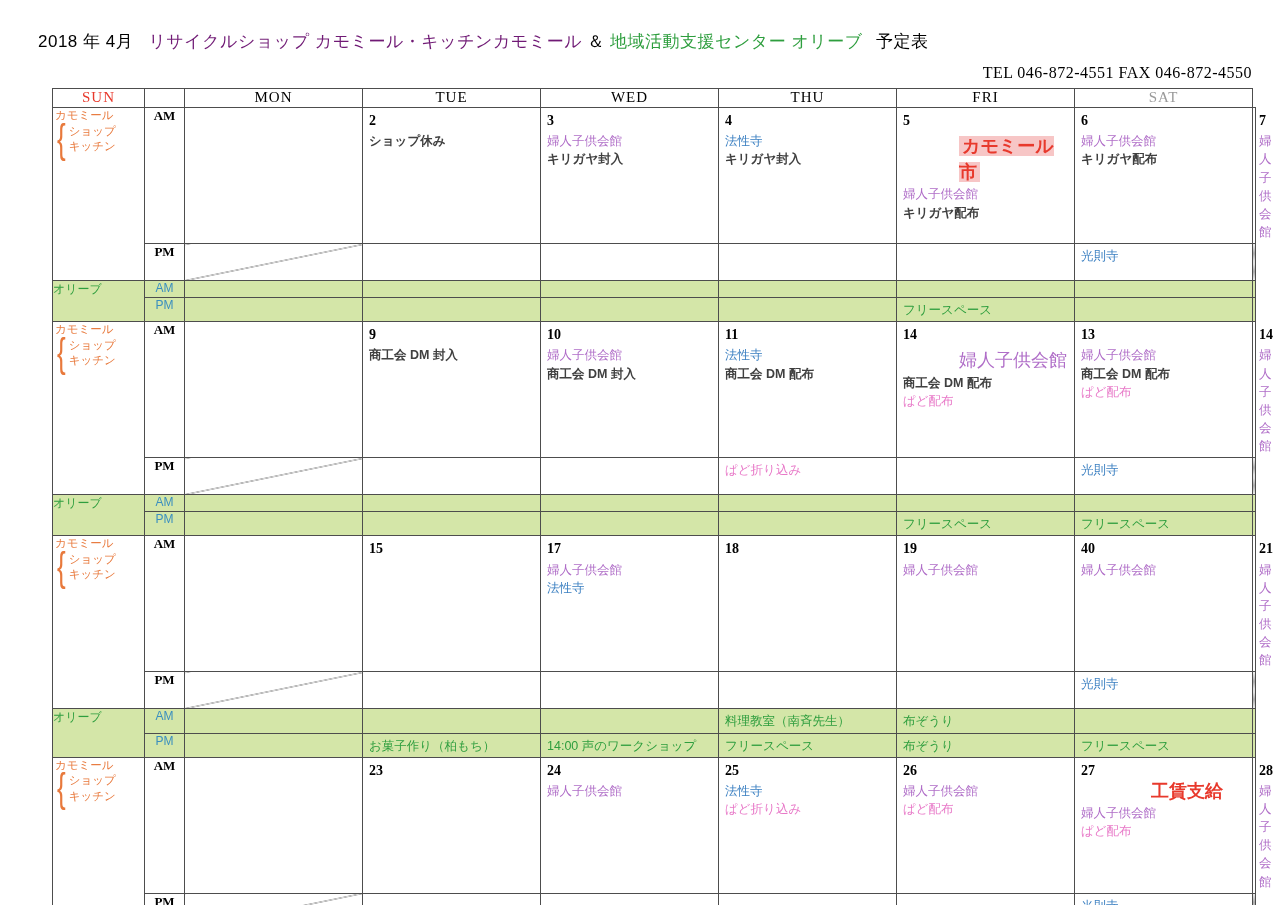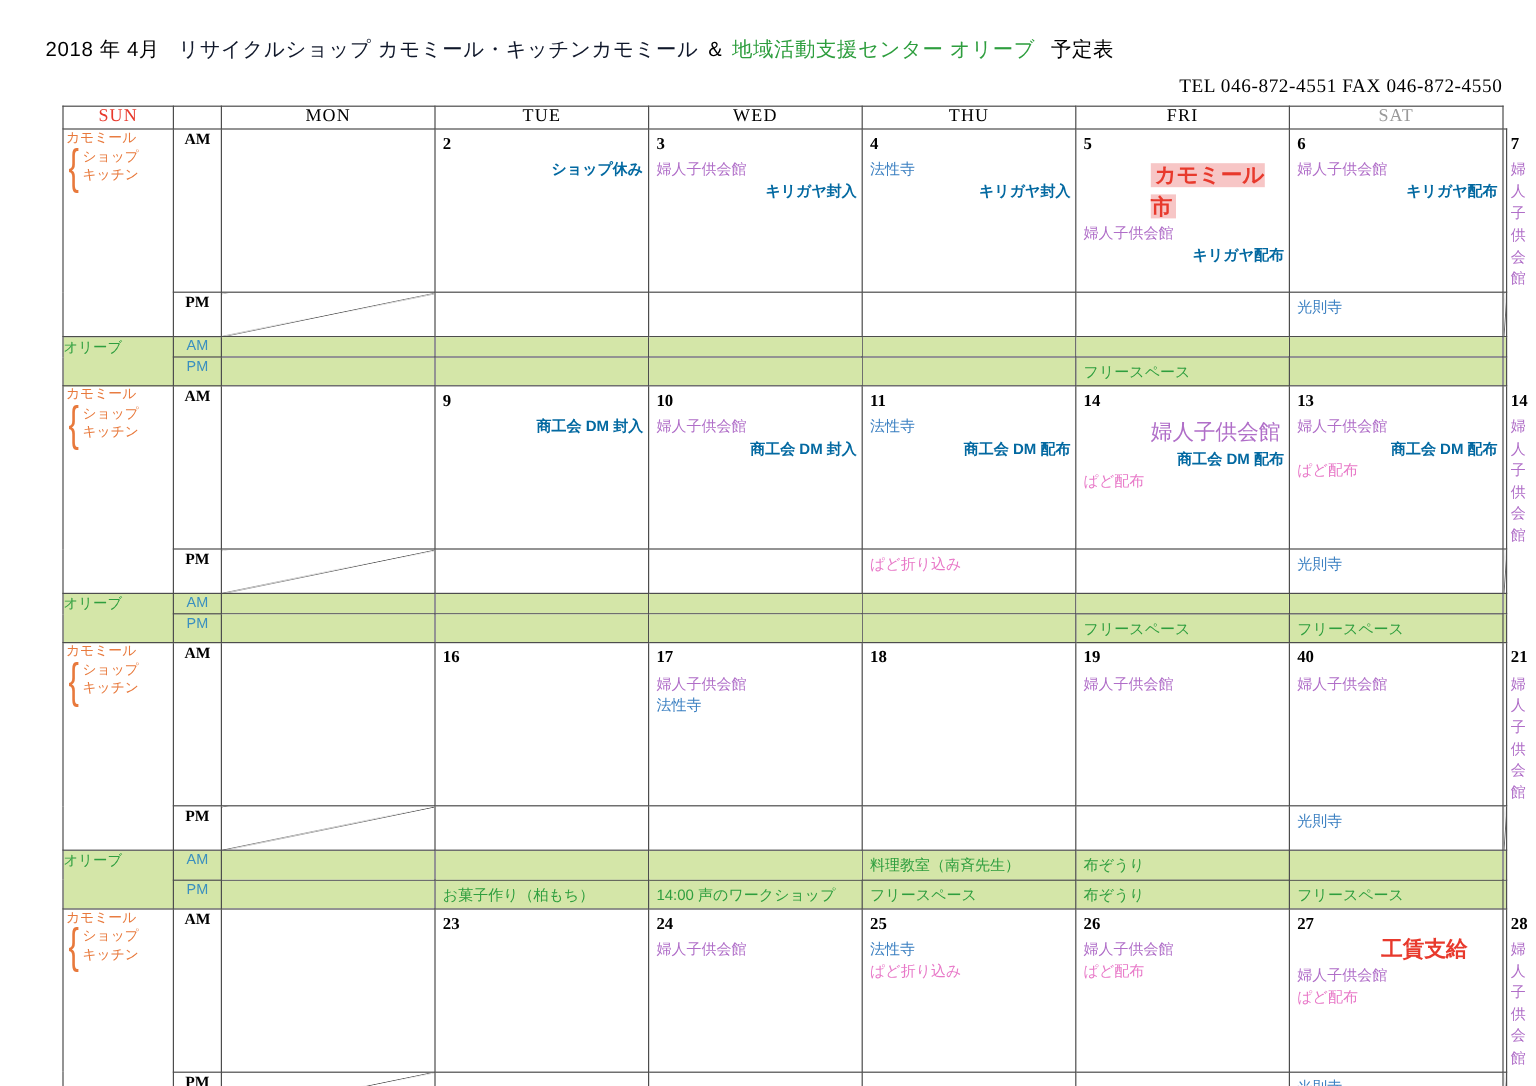--- a/index.html
+++ b/index.html
@@ -19,21 +19,21 @@
   
   .title-row {
     position: absolute;
     left: 38px;
     top: 30px;
     font-size: 17px;
     white-space: nowrap;
     letter-spacing: 0.5px;
   }
   .t-black { color: #000; }
-  .t-red { color: #0f172a; }
+  .t-red { color: #701a75; }
   .t-green { color: #2e9e3e; }
 
   .tel-row {
     position: absolute;
     right: 28px;
     top: 64px;
     font-size: 16px;
     font-family: "Liberation Serif", serif;
     letter-spacing: 0.5px;
   }
@@ -133,21 +133,21 @@
     font-family: "Liberation Serif", serif;
     margin-bottom: 1px;
     display: inline-block;
   }
   .cellbox {
     padding: 3px 4px 2px 6px;
     line-height: 1.45;
   }
   .ev { font-size: 12.5px; display: block; }
   .ev.bold { font-weight: bold; }
-  .c-blk { color: #0369a1; text-align: right; }
+  .c-blk { color: #404040; }
   .c-blue { color: #3a7fc1; }
   .c-pink { color: #e879c8; }
   .c-grn  { color: #2e9e3e; }
   .c-purple { color: #b06ec8; }
 
   .hl-red {
     background: #f7c6c6;
     color: #e8392c;
     font-weight: bold;
     padding: 0 3px;
@@ -387,21 +387,21 @@
               <span>ショップ</span>
               <span>キッチン</span>
             </span>
           </span>
         </td>
         <td class="ampm">AM</td>
         <td class="am-cell">
           <div class="cellbox"><br></div>
         </td>
         <td class="am-cell">
-          <div class="cellbox"><span class="daynum">16</span><br></div>
+          <div class="cellbox"><span class="daynum">15</span><br></div>
         </td>
         <td class="am-cell">
           <div class="cellbox"><span class="daynum">17</span><br><span class="ev c-purple">婦人子供会館</span><span class="ev c-blue">法性寺</span></div>
         </td>
         <td class="am-cell">
           <div class="cellbox"><span class="daynum">18</span><br></div>
         </td>
         <td class="am-cell">
           <div class="cellbox"><span class="daynum">19</span><br><span class="ev c-purple">婦人子供会館</span></div>
         </td>

